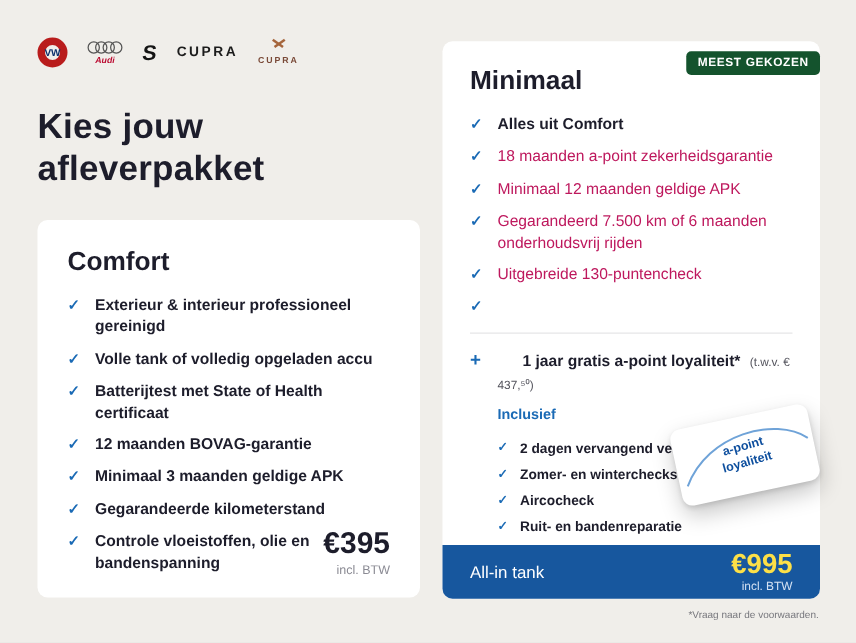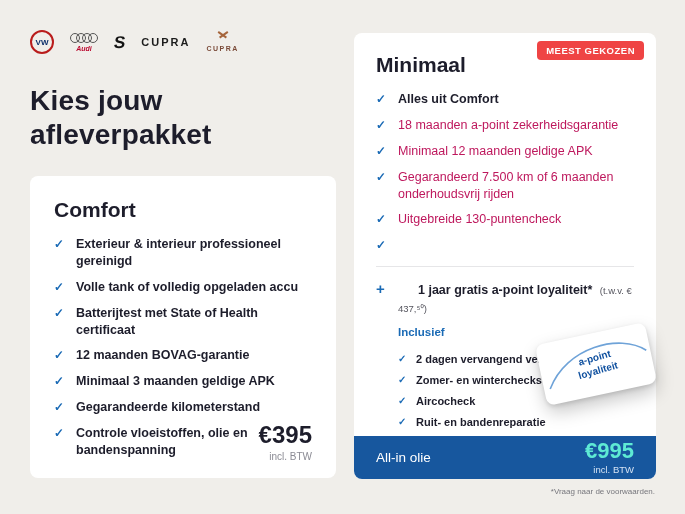--- a/index.html
+++ b/index.html
@@ -6,21 +6,21 @@
   html,body { background:#e8e6e3; }
   body { font-family:"Liberation Sans", sans-serif; }
   .page {
     position:relative; width:685px; height:514px; margin:0 auto;
     background:#f0eeea; overflow:hidden;
   }
 
   
   .brand-row { position:absolute; left:30px; top:26px; display:flex; align-items:center; gap:16px; height:32px; }
   .brand { display:flex; flex-direction:column; align-items:center; justify-content:center; gap:2px; }
-  .vw-circle { width:24px; height:24px; border:2px solid #b91c1c; border-radius:50%;
+  .vw-circle { width:24px; height:24px; border:6px solid #b91c1c; border-radius:50%;
     display:flex; align-items:center; justify-content:center; font-size:8px; font-weight:bold; color:#0c2f6b; }
   .audi-rings { display:flex; }
   .audi-rings i { display:block; width:10px; height:10px; border:1.5px solid #555; border-radius:50%; margin-left:-4px; }
   .audi-rings i:first-child { margin-left:0; }
   .audi-word { font-size:7px; color:#bb0a30; font-style:italic; font-weight:bold; }
   .seat-mark { font-size:17px; font-weight:bold; color:#141414; line-height:1; transform:skewX(-8deg); }
   .skoda-word { font-size:11px; font-weight:bold; letter-spacing:2px; color:#1c1c1c; }
   .cupra-mark { width:16px; height:10px; position:relative; }
   .cupra-mark i { position:absolute; top:0; width:10px; height:10px; border-top:2.5px solid #a5653c; }
   .cupra-mark i:first-child { left:0; transform:rotate(35deg); }
@@ -42,21 +42,21 @@
   .check-list { list-style:none; margin-top:14px; }
   .check-row { display:flex; gap:10px; margin-bottom:9px; }
   .check { color:#1a6ab5; font-size:12px; font-weight:bold; line-height:1.35; flex:0 0 12px; }
   .check-text { font-size:12.5px; line-height:1.35; color:#be185d; }
   .check-row.bold .check-text { font-weight:700; color:#1d1d2b; }
 
   .price-block { position:absolute; right:24px; bottom:16px; text-align:right; }
   .price { font-size:24px; font-weight:700; color:#1d1d2b; }
   .price-note { font-size:10px; color:#8b8b94; margin-top:2px; }
 
-  .badge { position:absolute; top:8px; right:12px; background:#ef4444; color:#fff;
+  .badge { position:absolute; top:8px; right:0; background:#14532d; color:#fff;
     font-size:9.5px; font-weight:700; letter-spacing:.5px; padding:4px 9px; border-radius:4px; }
 
   .zeker-list { margin-top:14px; }
   .divider { border:none; border-top:1px solid #e6e6e8; margin:13px 0 13px 0; }
 
   .loyalty-row { display:flex; gap:10px; align-items:baseline; }
   .plus { color:#1a6ab5; font-size:15px; font-weight:bold; flex:0 0 12px; line-height:1; }
   .loyalty-title { font-size:12.5px; font-weight:700; color:#1d1d2b;margin-left:20px; }
   .loyalty-value { font-size:9.5px; color:#55555e; font-weight:400; margin-left:3px; }
 
@@ -70,21 +70,21 @@
     background:#fff; border-radius:8px; box-shadow:0 8px 18px rgba(0,0,0,.22), 0 2px 4px rgba(0,0,0,.12);
     transform:rotate(-12deg); display:flex; align-items:center; justify-content:center; overflow:hidden; }
   .loyalty-card svg { position:absolute; inset:0; }
   .lc-text { position:relative; text-align:center; color:#0e4f9e; font-size:10px; font-weight:600;
     line-height:1.25; transform:rotate(-4deg); }
 
   .zeker-footer { height:52px; background:#17579e; border-radius:0 0 8px 8px;
     display:flex; align-items:center; justify-content:space-between; padding:0 22px; }
   .footer-label { color:#ffffff; font-size:13.5px; }
   .footer-price-block { text-align:right; }
-  .footer-price { color:#5eead4; font-size:22px; font-weight:700; line-height:1; }
+  .footer-price { color:#fde047; font-size:22px; font-weight:700; line-height:1; }
   .footer-price-note { color:#d4e2f3; font-size:9.5px; margin-top:2px; }
 
   .footnote { position:absolute; right:30px; top:487px; font-size:8px; color:#77777d; }
 </style>
 </head>
 <body>
 
 <div class="page">
 
   <div class="brand-row">
@@ -239,21 +239,21 @@
           <path d="M6,46 C30,8 86,6 108,28" stroke="#6fa3d8" stroke-width="1.6" fill="none"></path>
         </svg>
         <div class="lc-text">
           <div>a-point</div>
           <div>loyaliteit</div>
         </div>
       </div>
     </div>
 
     <div class="zeker-footer">
-      <span class="footer-label">All-in olie</span>
+      <span class="footer-label">All-in tank</span>
       <span class="footer-price-block">
         <div class="footer-price">€995</div>
         <div class="footer-price-note">incl. BTW</div>
       </span>
     </div>
   </div>
 
   <div class="footnote">*Vraag naar de voorwaarden.</div>
 </div>
 

